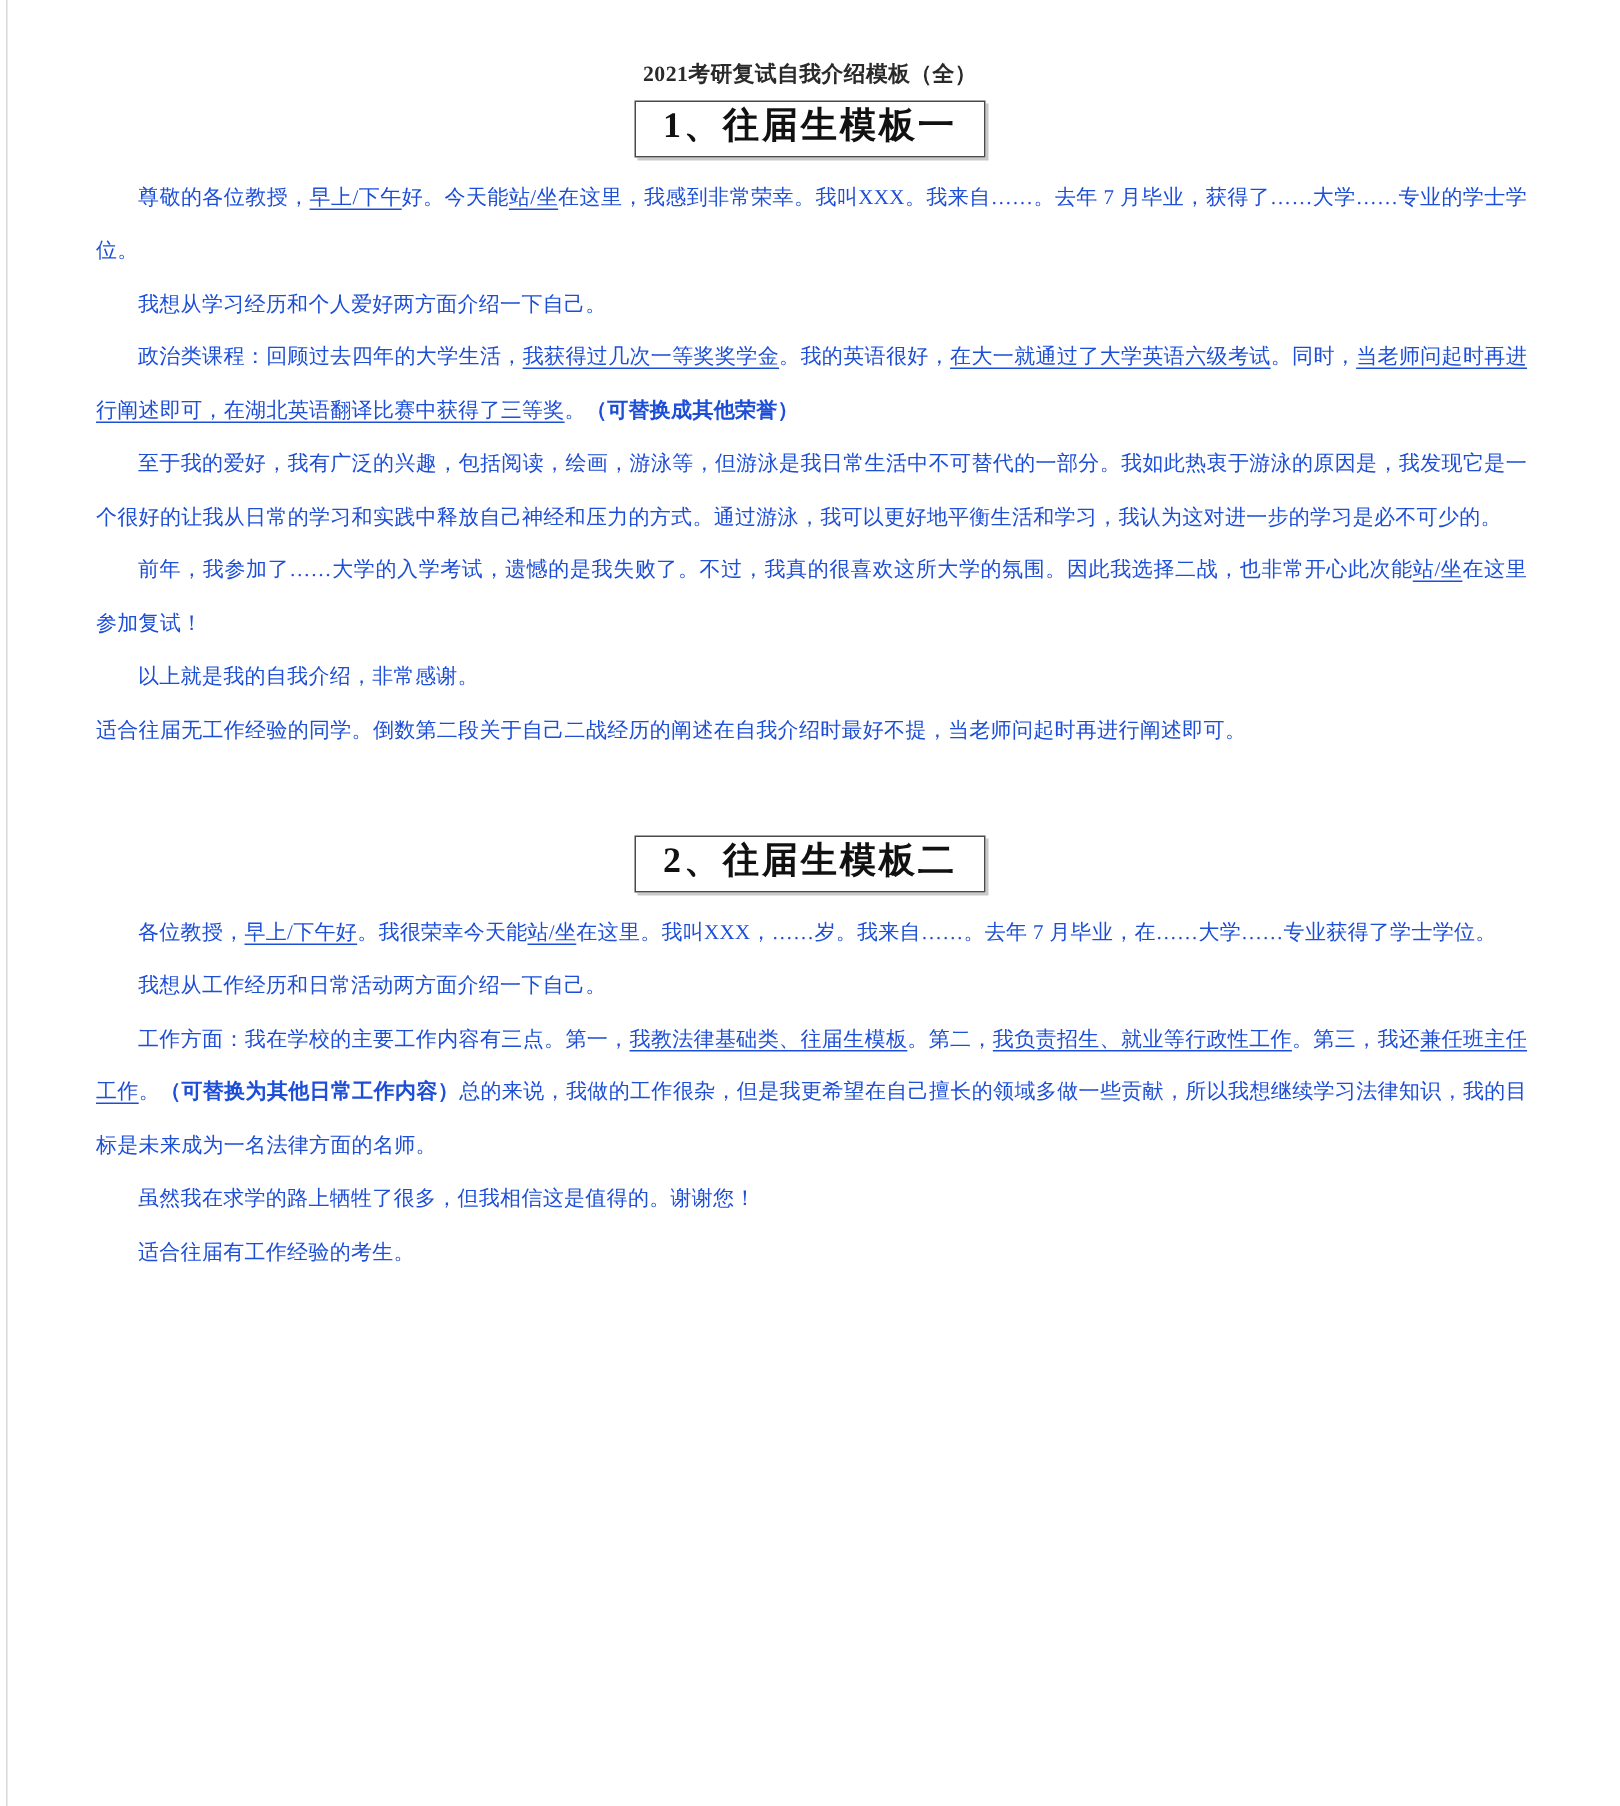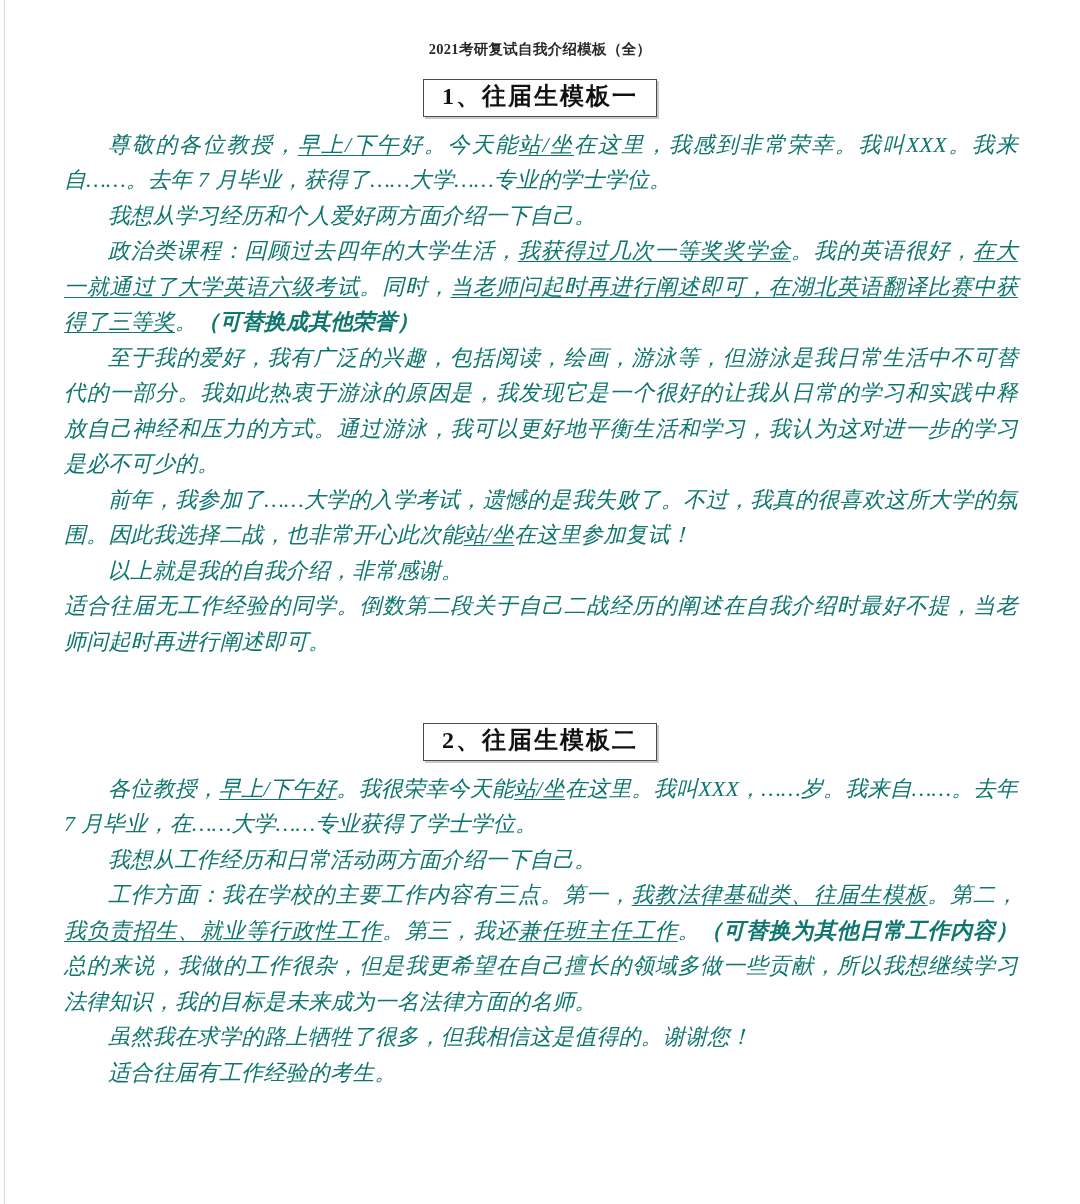--- a/index.html
+++ b/index.html
@@ -45,47 +45,46 @@
     font-size: 33px;
     font-weight: bold;
     letter-spacing: 1px;
     color: #111111;
     margin-top: 16px;
     font-family: "Liberation Serif", "DejaVu Serif", serif;
   }
   .section-head-wrap {
     display: flex;
     justify-content: center;
-    margin-top: 20px;
+    margin-top: 8px;
     margin-bottom: 10px;
   }
   .section-head {
     display: inline-block;
     border: 1.5px solid #4a4a4a;
     box-shadow: 2px 2px 0 #c9c9c9;
     padding: 3px 18px 5px 18px;
     font-size: 24px;
     font-weight: bold;
     letter-spacing: 2px;
     color: #111111;
     line-height: 1.15;
   }
   .body-block {
     padding: 0 62px 0 64px;
   }
   p.para {
     margin: 0;
-    font-size: 22px;
+    font-size: 14px;
     line-height: 35.5px;
     text-align: justify;
     text-justify: inter-ideograph;
     text-indent: 2em;
-    color: #0f766e;
+    color: #1d4ed8;
     letter-spacing: 0.2px;
-    font-style: italic;
   }
   p.para.noindent {
     text-indent: 0;
   }
   .u {
     text-decoration: underline;
     text-underline-offset: 3px;
     text-decoration-thickness: 1px;
   }
   .b {

